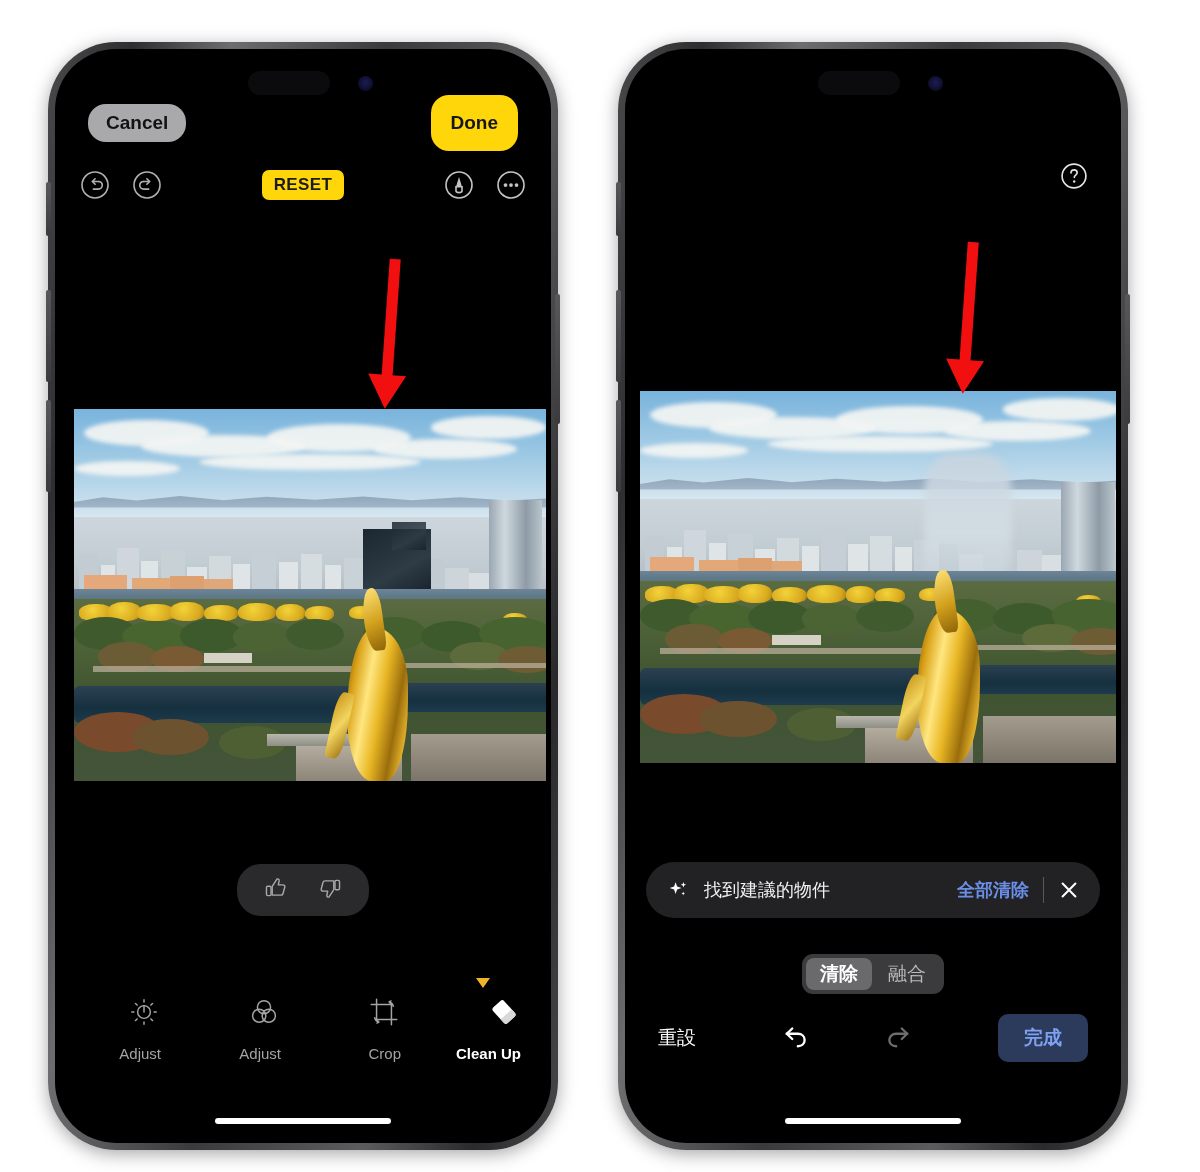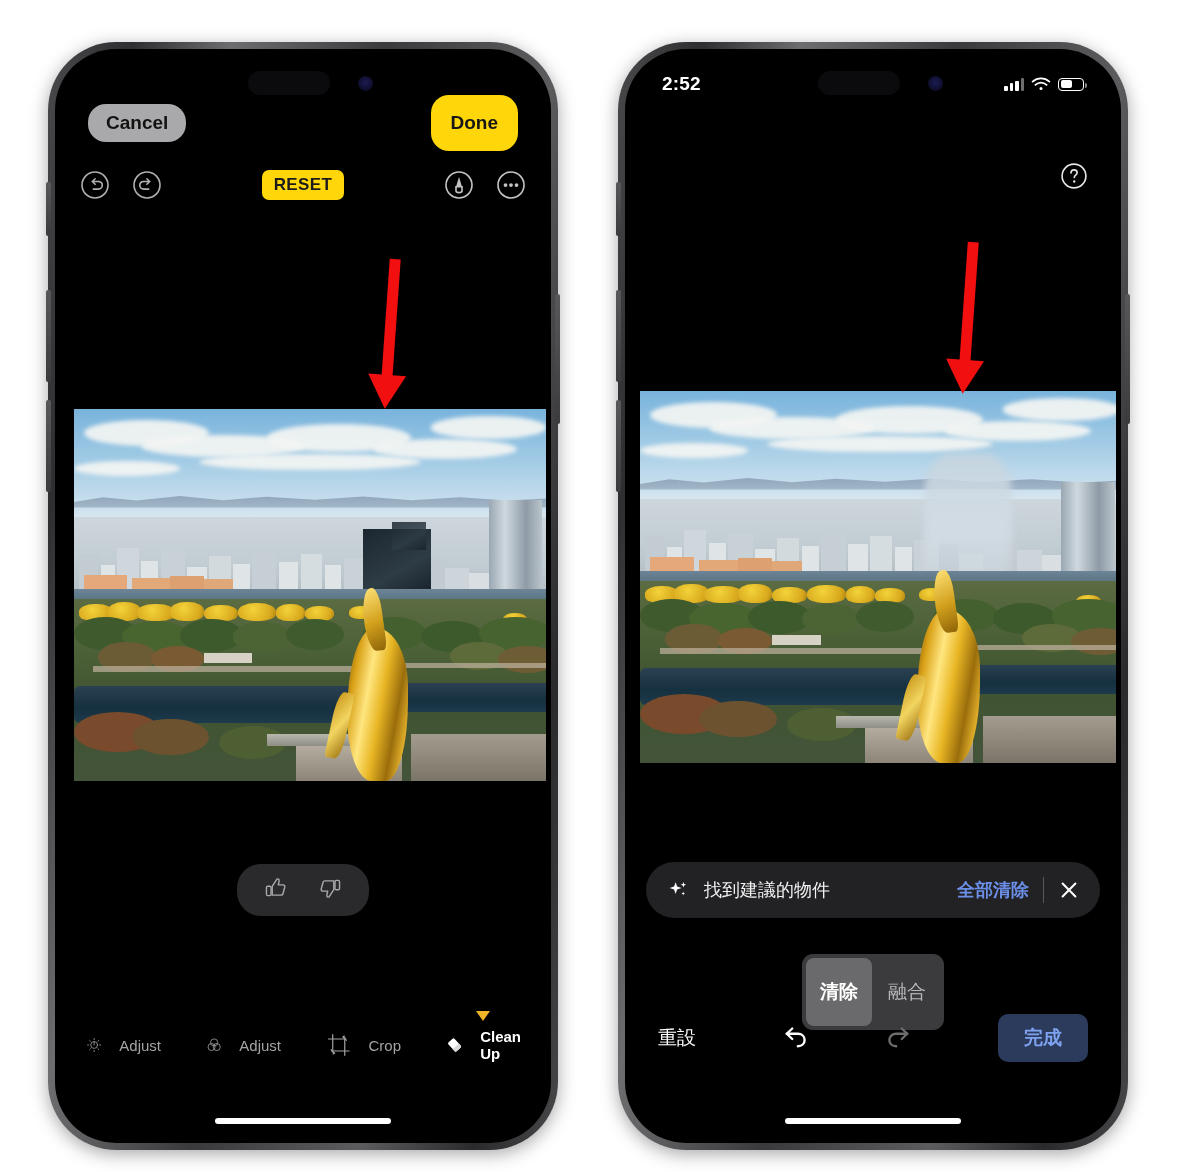--- a/index.html
+++ b/index.html
@@ -173,21 +173,21 @@
     background:#2a2a2c; border-radius:24px; padding:11px 26px;
     display:flex; align-items:center; gap:28px;
   }
   .fbpill svg { width: 26px; height: 26px; }
 
   
   .edittabs {
     position:absolute; left:0; right:0; bottom:76px;
     display:flex; align-items:flex-end; justify-content:center; gap:44px;
   }
-  .etab { position:relative; width:76px; display:flex; flex-direction:row; align-items:center; gap:16px; }
+  .etab { position:relative; width:76px; display:flex; flex-direction:column; align-items:flex-end; gap:16px; }
   .etab svg { width:34px; height:34px; }
   .etab span { font-size:15px; color:#a4a4a6; }
   .etab.active span { color:#fff; font-weight:700; }
   .badge-tri {
     position:absolute; top:-17px; left:50%; transform:translateX(-50%);
     width:0;height:0;border-left:7px solid transparent;border-right:7px solid transparent;border-top:10px solid #f0b429;
   }
 
   
   .help-icon { position:absolute; right:28px; top:108px; width:28px; height:28px; }
@@ -202,21 +202,21 @@
   .suggest .label { color:#f2f2f3; font-size:18px; flex:1; }
   .suggest .clearall { color:#6b8fe8; font-size:18px; font-weight:700; white-space:nowrap; }
   .suggest .divider { width:1px; height:26px; background:#58585b; }
   .suggest .xbtn { width:22px; height:22px; }
 
   
   .segmented {
     position:absolute; left:50%; transform:translateX(-50%); top:900px;
     background:#3b3b3d; border-radius:11px; padding:4px; display:flex; gap:2px;
   }
-  .seg { padding:21px 14px; border-radius:8px; font-size:19px; color:#b9b9bb; }
+  .seg { padding:3px 14px; border-radius:8px; font-size:19px; color:#b9b9bb; }
   .seg.on { background:#6a6a6d; color:#fff; font-weight:700; }
 
   
   .botbar {
     position:absolute; left:0; right:0; bottom:76px; height:48px;
     display:flex; align-items:center; justify-content:space-between; padding:0 28px;
   }
   .botbar .reset-t { color:#fff; font-size:19px; }
   .botbar .arrows { display:flex; align-items:center; gap:72px; }
   .botbar svg { width:30px; height:30px; }
@@ -448,39 +448,20 @@
     <div class="btn-side btn-power"></div>
 
     <div class="bezel">
       <div class="screen">
 
         <div class="island">
           <div class="pill"></div>
           <div class="cam"></div>
         </div>
 
-        <div class="statusbar">
-          <div class="sb-time">2:52</div>
-          <div class="sb-right">
-            <span class="bars">
-                <i></i>
-                <i></i>
-                <i></i>
-                <i></i>
-              </span>
-            <svg width="20" height="14" viewBox="0 0 20 14" fill="none" stroke="#fff" stroke-width="1.8" stroke-linecap="round">
-              <path d="M1.6 4.6C4 2.5 6.9 1.4 10 1.4s6 1.1 8.4 3.2"></path>
-              <path d="M4.4 7.9C6 6.4 7.9 5.6 10 5.6s4 .8 5.6 2.3"></path>
-              <circle cx="10" cy="11.4" r="1.5" fill="#fff" stroke="none"></circle>
-            </svg>
-            <span class="battery">
-                <b></b>
-              </span>
-          </div>
-        </div>
 
         <span class="help-icon">
           <svg viewBox="0 0 24 24" fill="none" stroke="#e5e5e7" stroke-width="1.4">
             <circle cx="12" cy="12" r="10.2"></circle>
             <path d="M9.4 9.4c0-1.5 1.2-2.6 2.7-2.6 1.5 0 2.6 1 2.6 2.4 0 1.9-2.4 2-2.4 3.7v.4" stroke-linecap="round"></path>
             <circle cx="12.2" cy="16.7" r="1" fill="#e5e5e7" stroke="none"></circle>
           </svg>
         </span>
 
         <div class="photo-wrap right-p">

